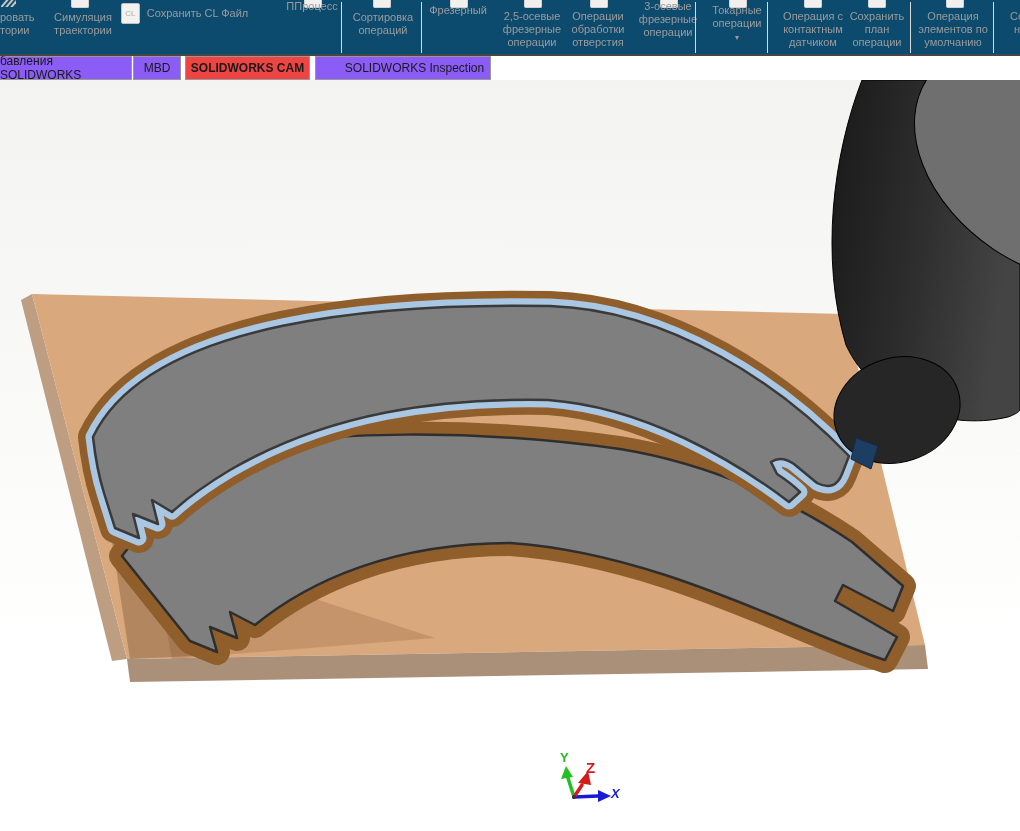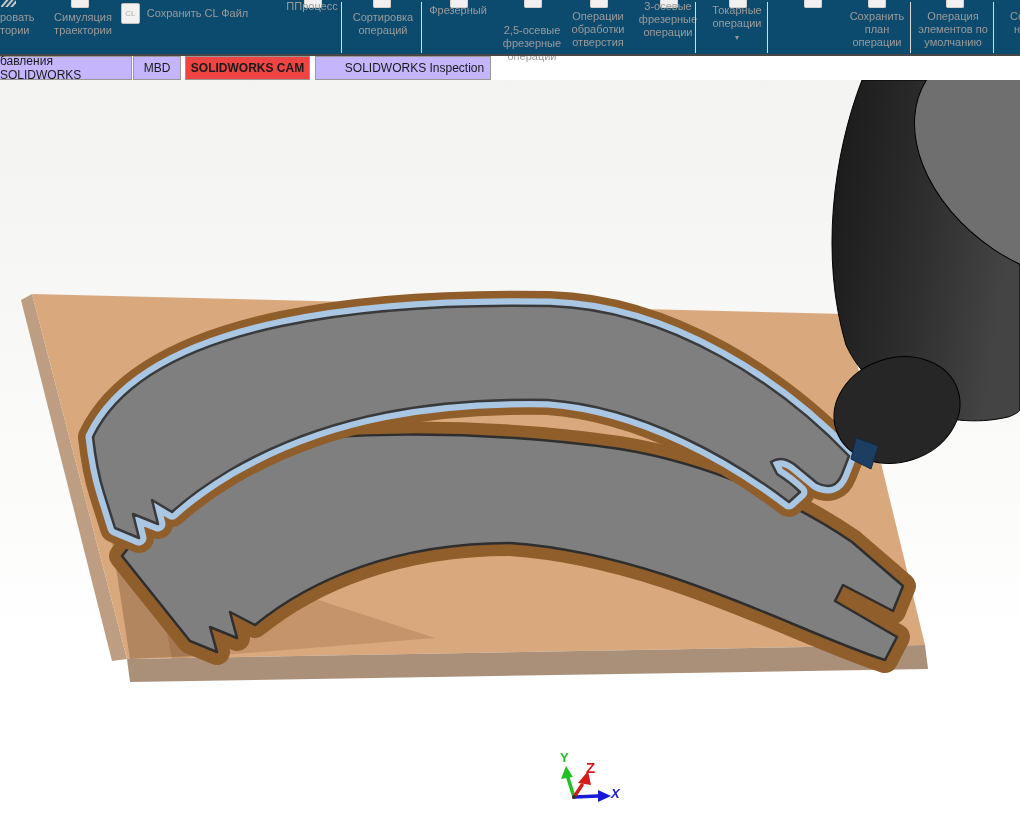--- a/index.html
+++ b/index.html
@@ -20,21 +20,21 @@
              border-top:none;background:#f1f0ee;border-radius:0 0 2px 2px;}
   .diag-frag{position:absolute;top:0;width:15px;height:7px;overflow:hidden;}
   .diag-frag i{position:absolute;width:2px;height:14px;background:#c9c7c3;transform:rotate(40deg);top:-3px;}
   .cl-row{display:flex;flex-direction:row;align-items:center;gap:7px;padding-top:3px;text-align:right;}
   .cl-box{width:17px;height:19px;border:1px solid #c2c0bc;border-radius:2px;background:#f3f2f0;
           font-size:8px;color:#b0aeaa;display:flex;align-items:center;justify-content:center;}
   #ribbon-bottom-line{position:absolute;left:0;top:54px;width:1020px;height:2px;background:#474747;}
 
   
   #tabrow{position:absolute;left:0;top:56px;width:1020px;height:24px;overflow:hidden;}
-  .tab{position:absolute;top:0;height:22px;border:1px solid #9a9896;background:#c4b5fd;
+  .tab{position:absolute;top:0;height:22px;border:1px solid #9a9896;background:#8b5cf6;
        color:#1a1a1a;font-size:12px;display:flex;align-items:center;justify-content:center;
        cursor:default;}
   .tab.active{background:#ef4444;font-weight:bold;}
   .tab.cutleft{border-left:none;}
 
   
   #viewport{position:absolute;left:0;top:80px;width:1020px;height:751px;
             background:linear-gradient(#f3f3f1 0%,#f8f8f6 35%,#ffffff 75%);}
   svg{display:block;}
   text.axis-label{font-family:"Liberation Sans",sans-serif;font-weight:bold;}
@@ -92,21 +92,21 @@
     </div>
 
     <div class="sep" style="left:421px;"></div>
 
     <div class="rbtn" style="left:424px;width:68px;padding-top:4px;gap:44px;">
       <span class="l">Фрезерный</span>
       <span class="l">элемент</span>
       <span class="drop">▾</span>
     </div>
 
-    <div class="rbtn" style="left:492px;width:80px;padding-top:24px;">
+    <div class="rbtn" style="left:492px;width:80px;padding-top:10px;">
       <span class="l">2,5-осевые</span>
       <span class="l">фрезерные</span>
       <span class="l">операции</span>
     </div>
 
     <div class="rbtn" style="left:558px;width:80px;padding-top:10px;">
       <span class="l">Операции</span>
       <span class="l">обработки</span>
       <span class="l">отверстия</span>
     </div>
@@ -120,20 +120,25 @@
     <div class="sep" style="left:695px;"></div>
 
     <div class="rbtn" style="left:700px;width:74px;padding-top:4px;">
       <span class="l">Токарные</span>
       <span class="l">операции</span>
       <span class="drop">▾</span>
     </div>
 
     <div class="sep" style="left:767px;"></div>
 
+    <div class="rbtn" style="left:770px;width:86px;padding-top:10px;">
+      <span class="l">Операция с</span>
+      <span class="l">контактным</span>
+      <span class="l">датчиком</span>
+    </div>
 
     <div class="rbtn" style="left:842px;width:70px;padding-top:10px;">
       <span class="l">Сохранить</span>
       <span class="l">план</span>
       <span class="l">операции</span>
     </div>
 
     <div class="sep" style="left:910px;"></div>
 
     <div class="rbtn" style="left:912px;width:82px;padding-top:10px;">

